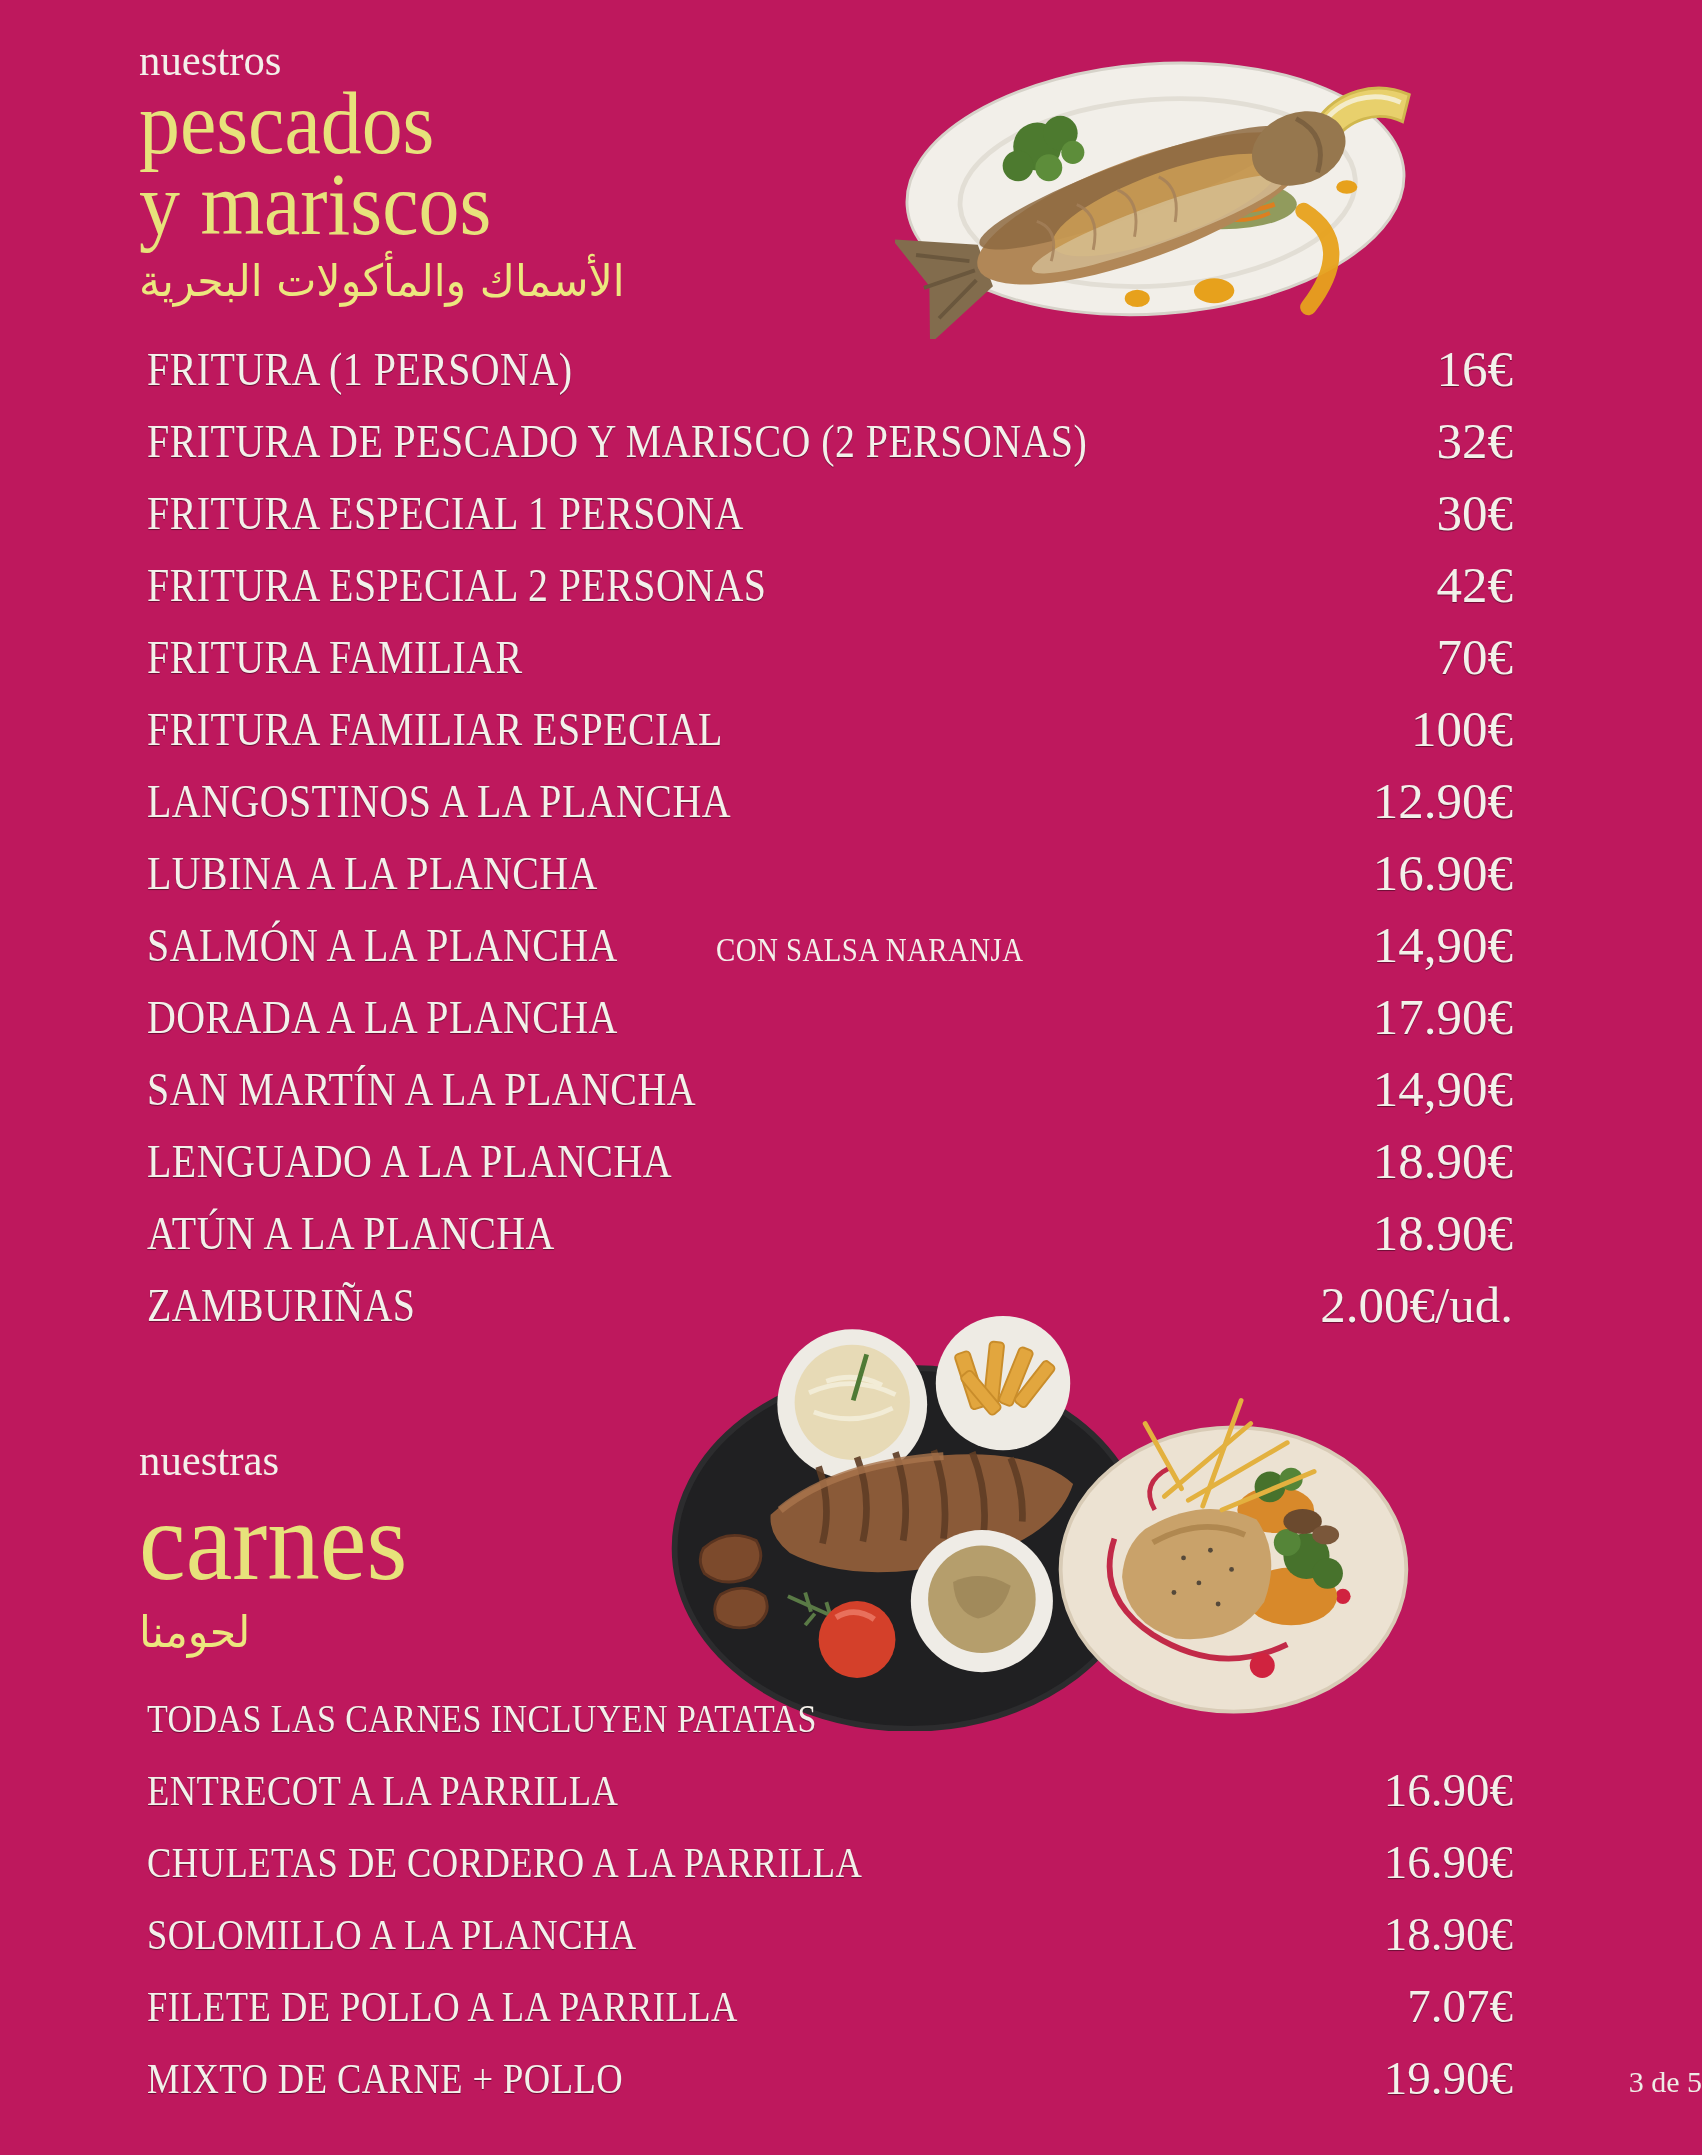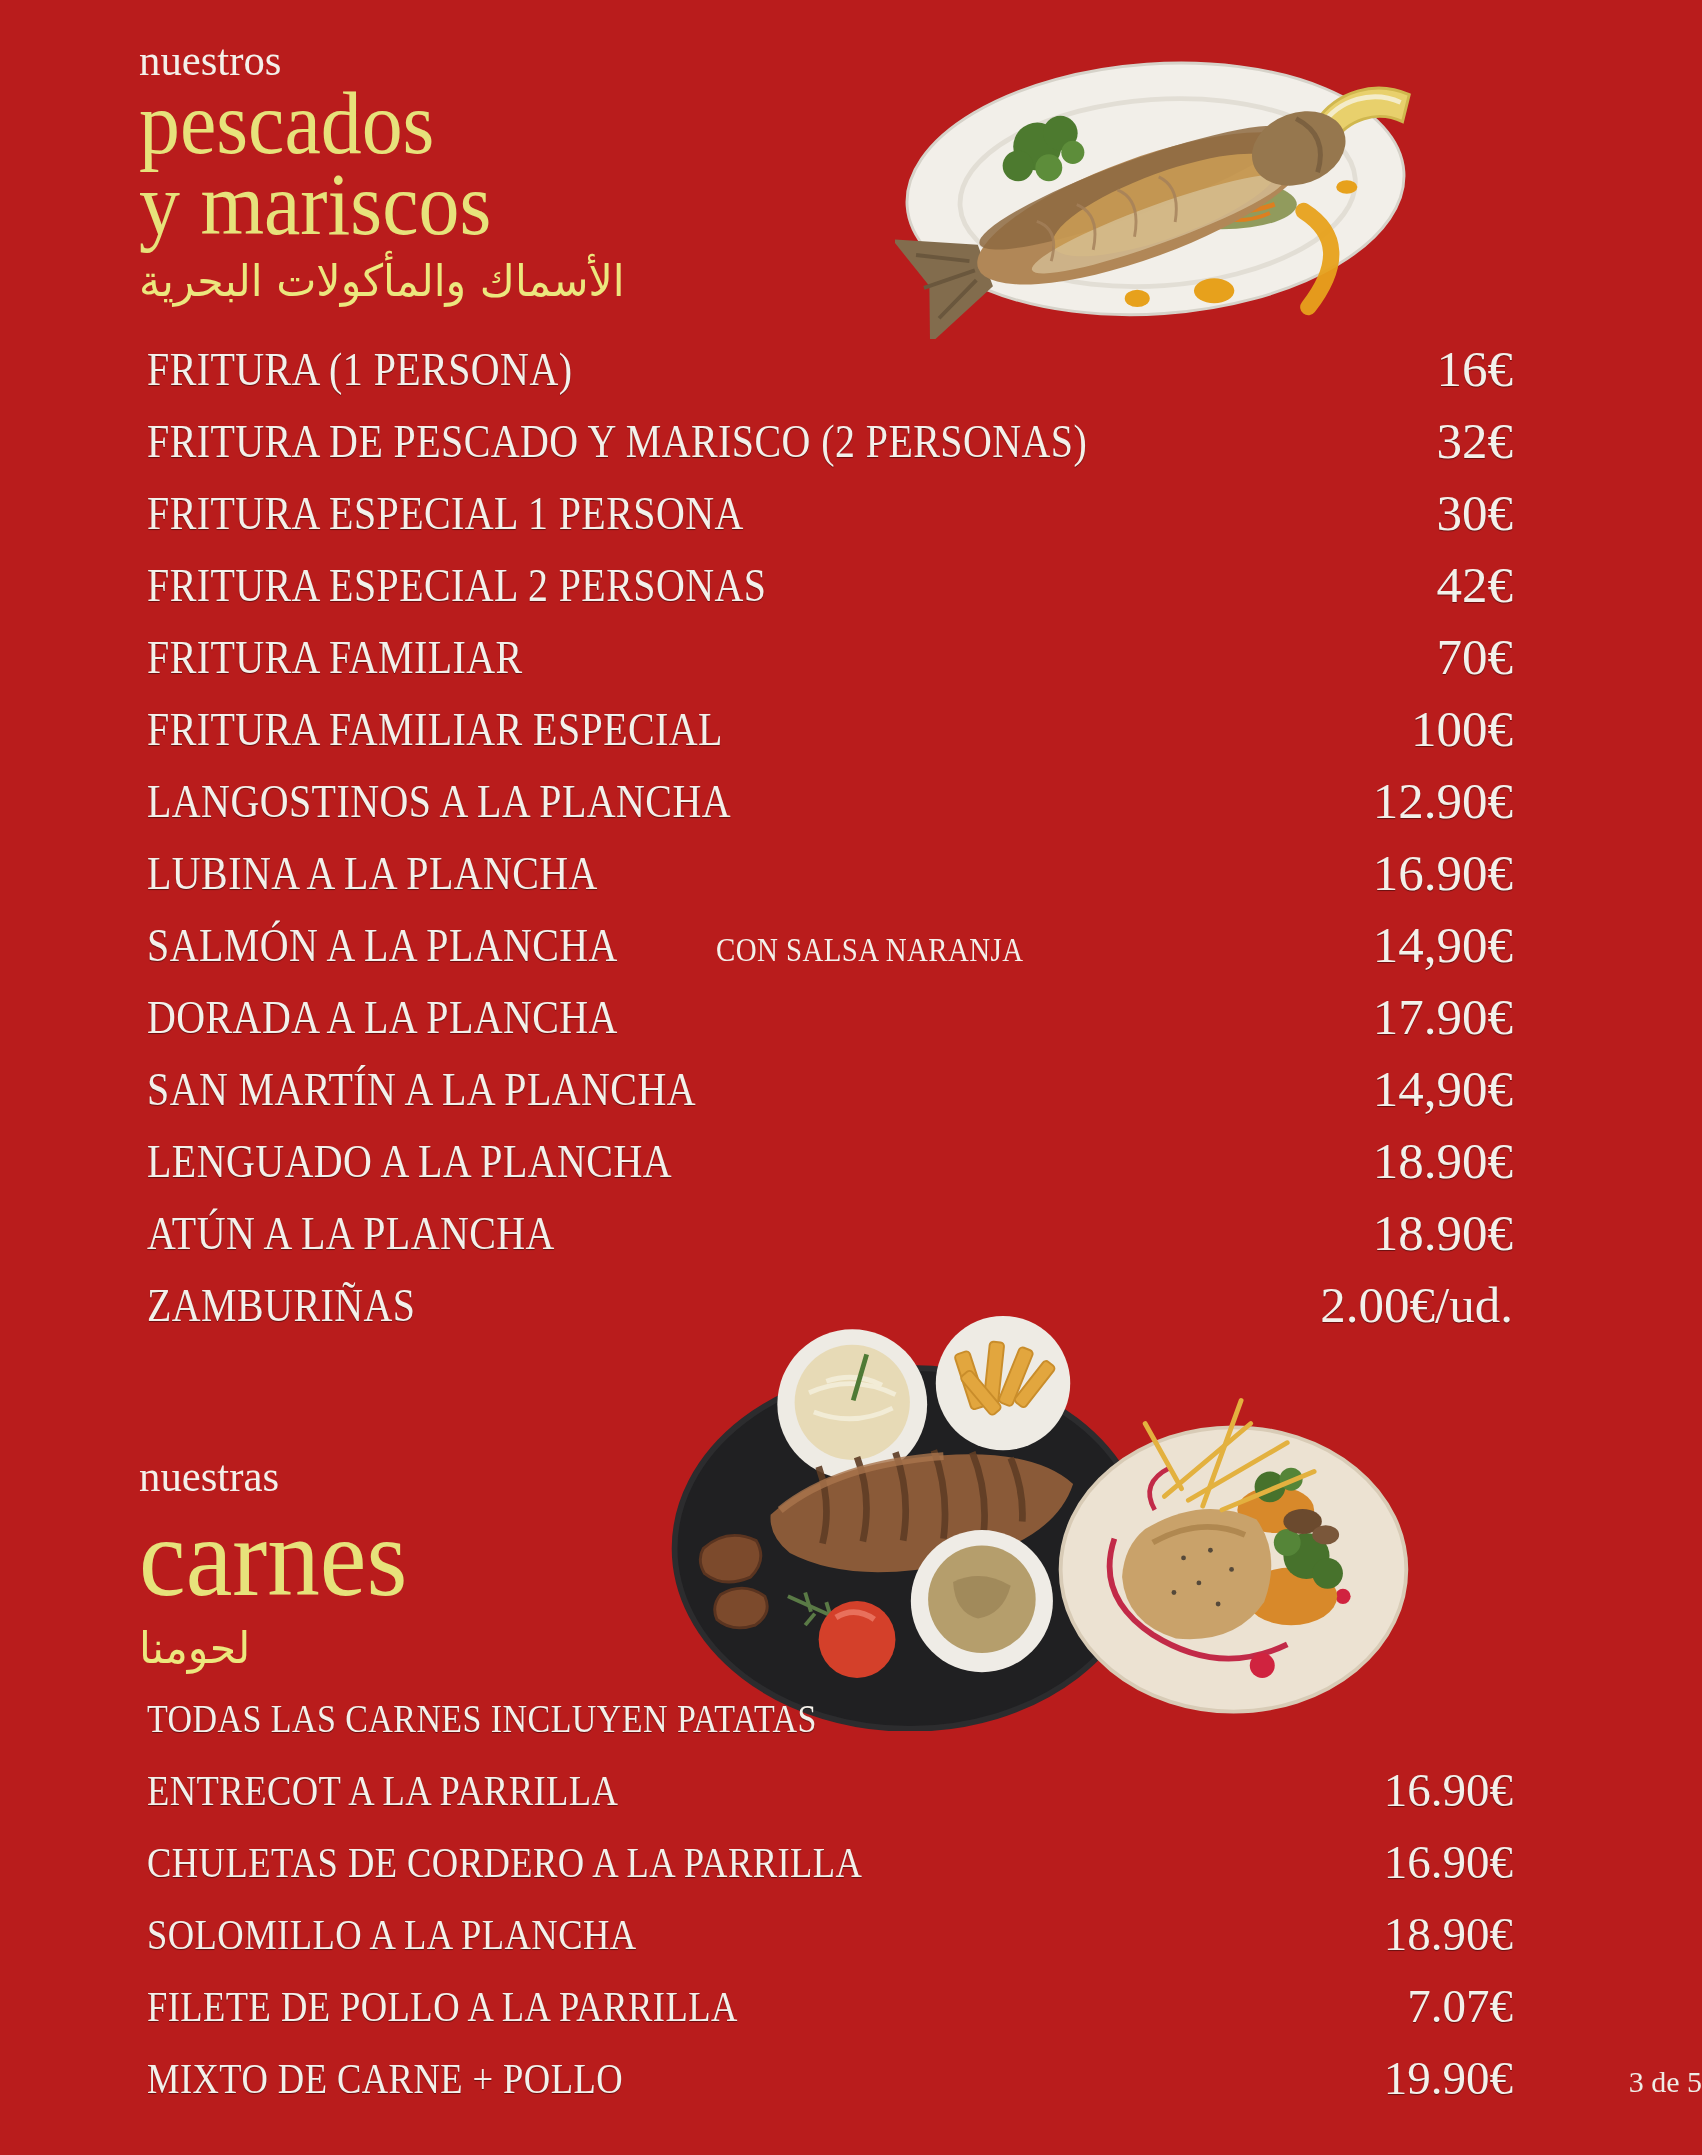--- a/index.html
+++ b/index.html
@@ -1,27 +1,27 @@
 <!DOCTYPE html>
 <html><head>
 <meta charset="utf-8">
 <style>
   html,body{margin:0;padding:0;background:#3a3837;}
   .page{
     position:relative;
     width:1702px;height:2156px;
-    background:#b91c1c;
+    background:#be185d;
     font-family:"Liberation Serif","DejaVu Serif",serif;
     color:#f3f0ea;
     overflow:hidden;
   }
   
   .sec-head{position:absolute;left:139px;}
   .sec-head-fish{top:37px;}
-  .sec-head-meat{top:1437px;margin-top:16px;}
+  .sec-head-meat{top:1437px;}
   .eyebrow{
     font-size:45px;line-height:1.05;color:#f3f0ea;
     transform:scaleX(.95);transform-origin:left center;white-space:nowrap;
   }
   .big-title{
     color:#e7e27b;font-size:88px;line-height:.92;
     transform:scaleX(.93);transform-origin:left center;white-space:nowrap;
   }
   .big-title.meat{font-size:113px;line-height:1;}
   .title-ar{

